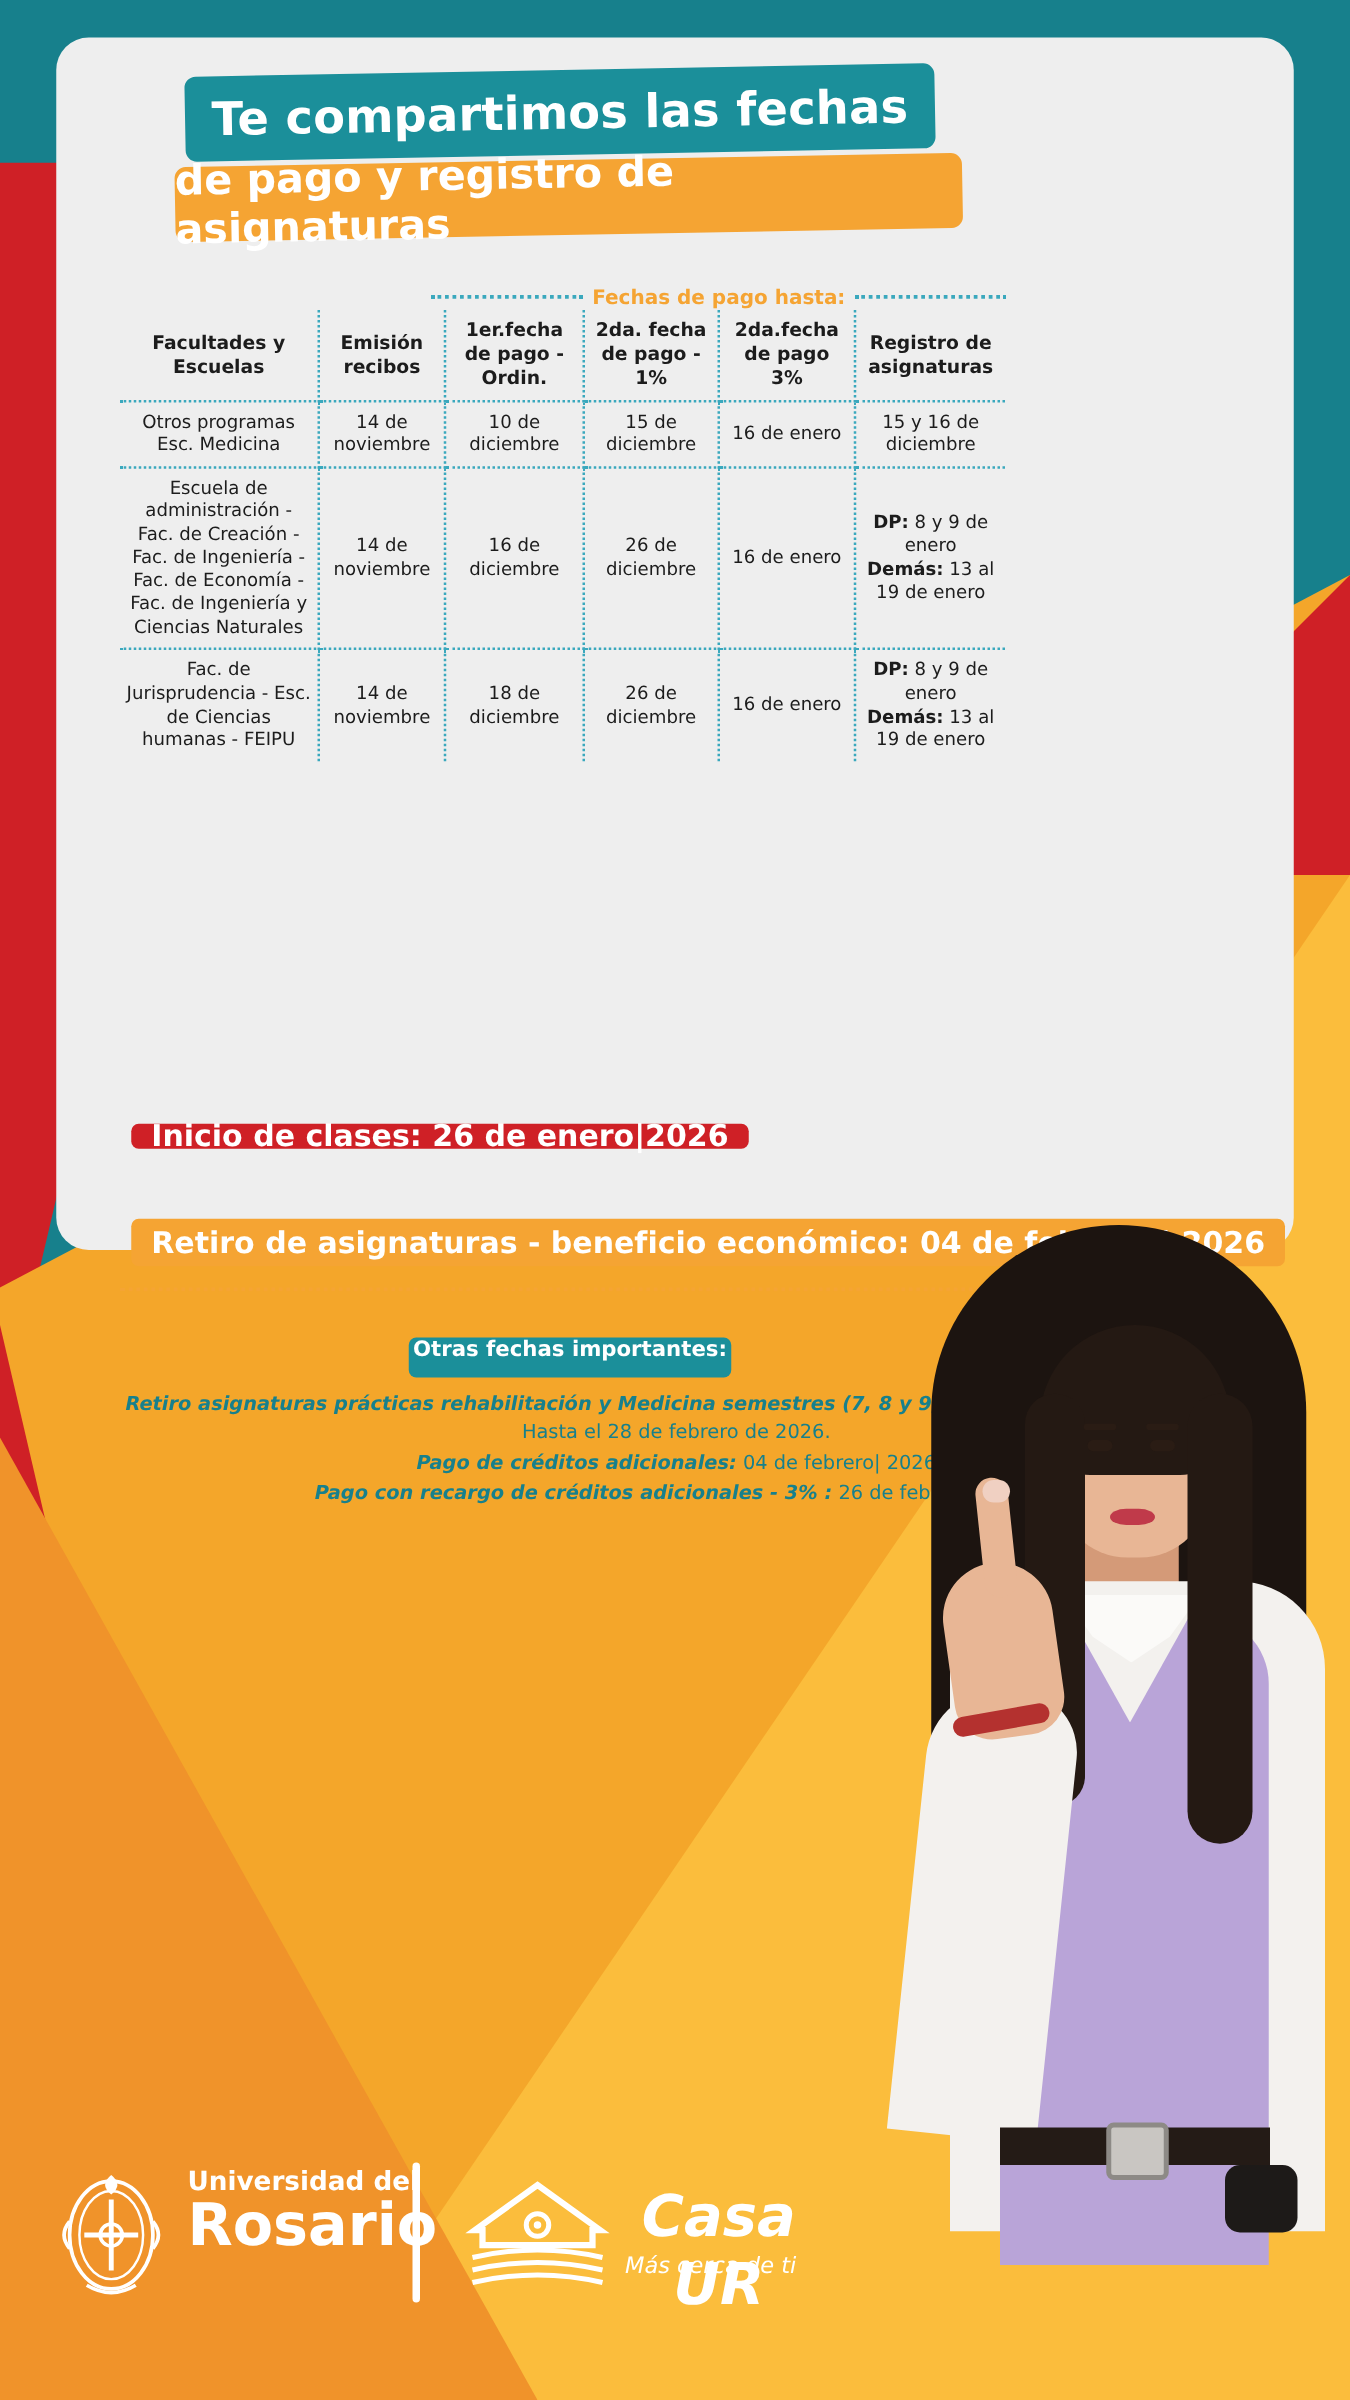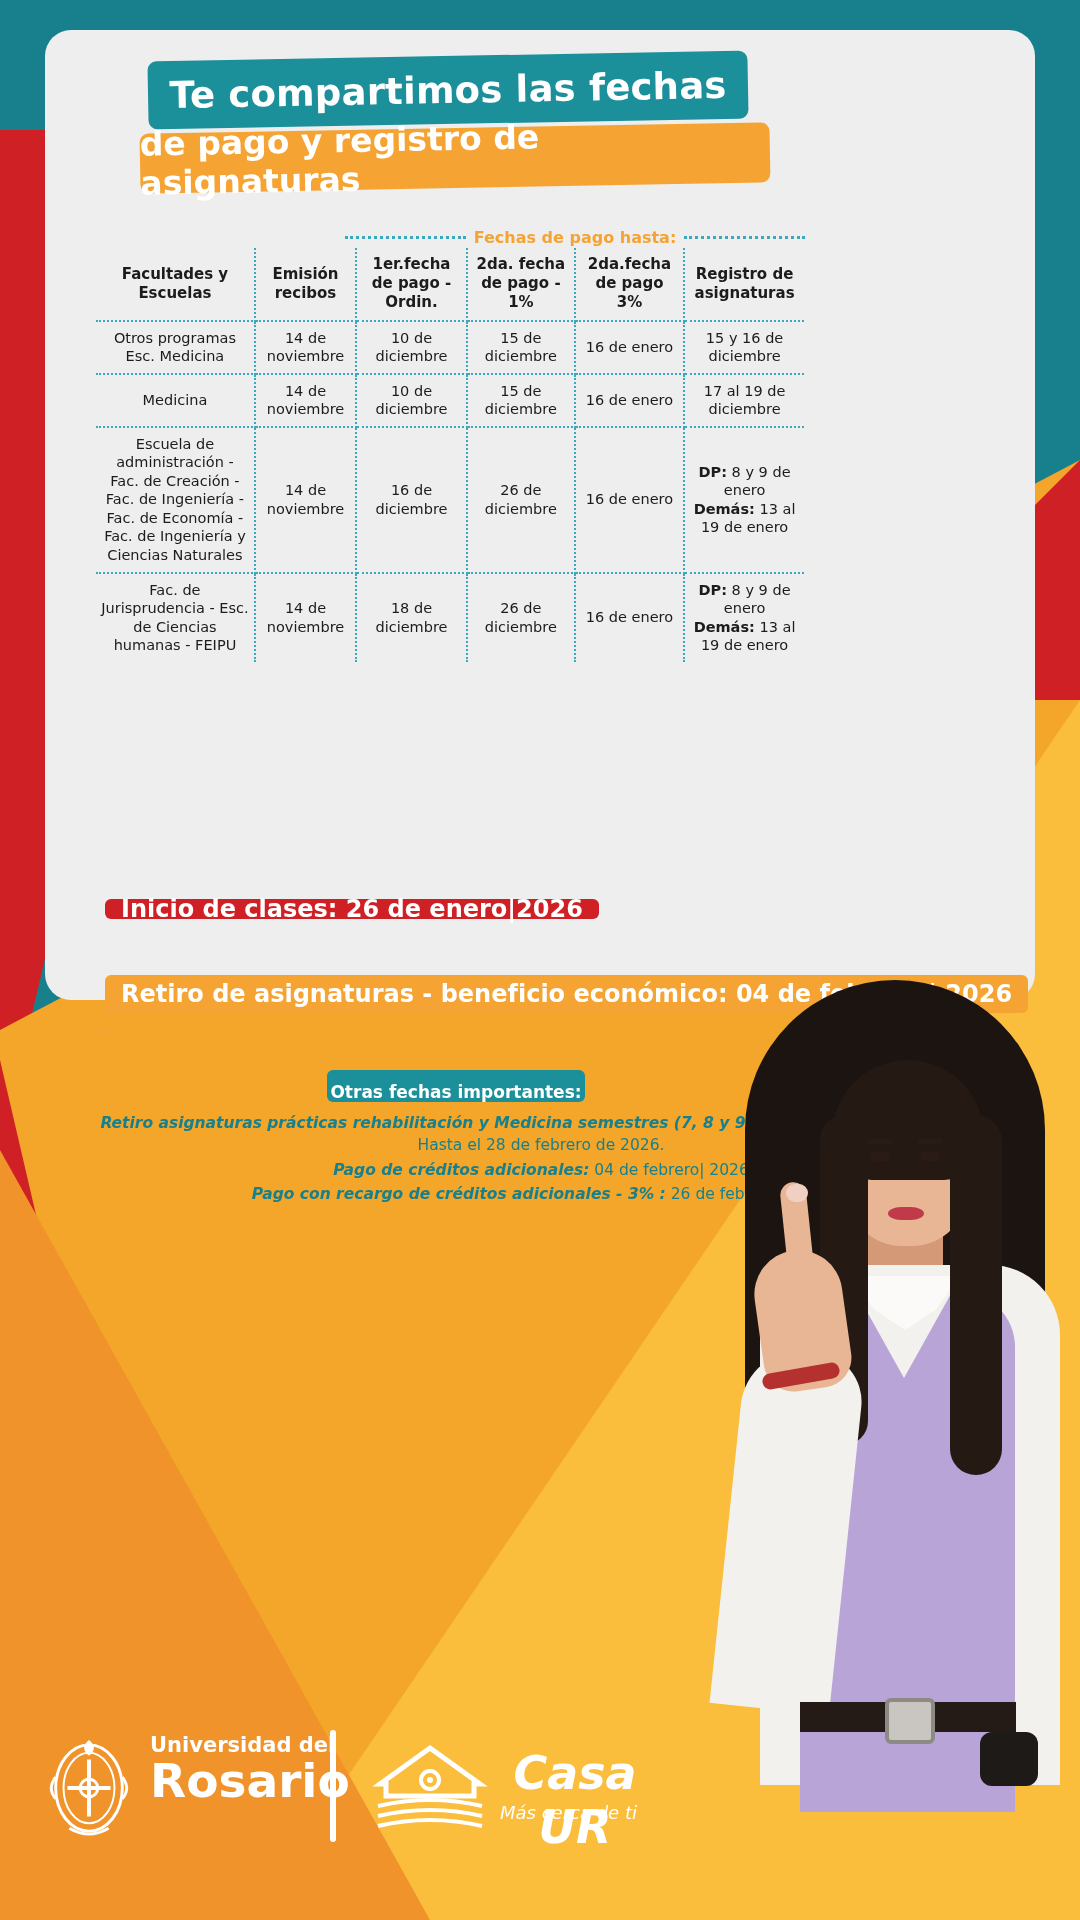--- a/index.html
+++ b/index.html
@@ -72,21 +72,21 @@
   .ban-red span{font-size:24px;}
   .ban-or{left:105px;top:975px;height:38px;padding:0 16px;background:#f5a433;}
   .ban-or span{font-size:24px;}
 
   .divider{position:absolute;left:96px;top:1030px;width:846px;height:0;
            border-top:3px dotted #f5a433;}
 
   
   .pill{position:absolute;left:327px;top:1070px;width:258px;height:32px;
         background:#1b8f9a;border-radius:6px;
-        display:flex;align-items:flex-end;justify-content:center;}
+        display:flex;align-items:flex-start;justify-content:center;}
   .pill span{color:#fff;font-size:17px;font-weight:bold;}
   .notes{position:absolute;left:96px;top:1112px;width:890px;text-align:center;
          color:#17808c;font-size:15.5px;line-height:1.45;}
   .notes .b{font-weight:bold;font-style:italic;}
   .notes .n{font-weight:normal;font-style:normal;}
   .notes p{margin:0 0 2px 0;}
 
   
   .photo{position:absolute;right:0;bottom:0;width:430px;height:1000px;overflow:hidden;}
   .ph-hair-back{position:absolute;left:95px;top:60px;width:300px;height:660px;
@@ -189,28 +189,20 @@
   <tbody>
     <tr>
       <td>Otros programas Esc. Medicina</td>
       <td>14 de noviembre</td>
       <td>10 de diciembre</td>
       <td>15 de diciembre</td>
       <td>16 de enero</td>
       <td>15 y 16 de diciembre</td>
     </tr>
     <tr>
-      <td>Medicina</td>
-      <td>14 de noviembre</td>
-      <td>10 de diciembre</td>
-      <td>15 de diciembre</td>
-      <td>16 de enero</td>
-      <td>17 al 19 de diciembre</td>
-    </tr>
-    <tr>
       <td>Escuela de administración - Fac. de Creación - Fac. de Ingeniería - Fac. de Economía - Fac. de Ingeniería y Ciencias Naturales</td>
       <td>14 de noviembre</td>
       <td>16 de diciembre</td>
       <td>26 de diciembre</td>
       <td>16 de enero</td>
       <td>
         <b>DP:</b><span> 8 y 9 de enero</span><br>
         <b>Demás:</b><span> 13 al 19 de enero</span>
       </td>
     </tr>

